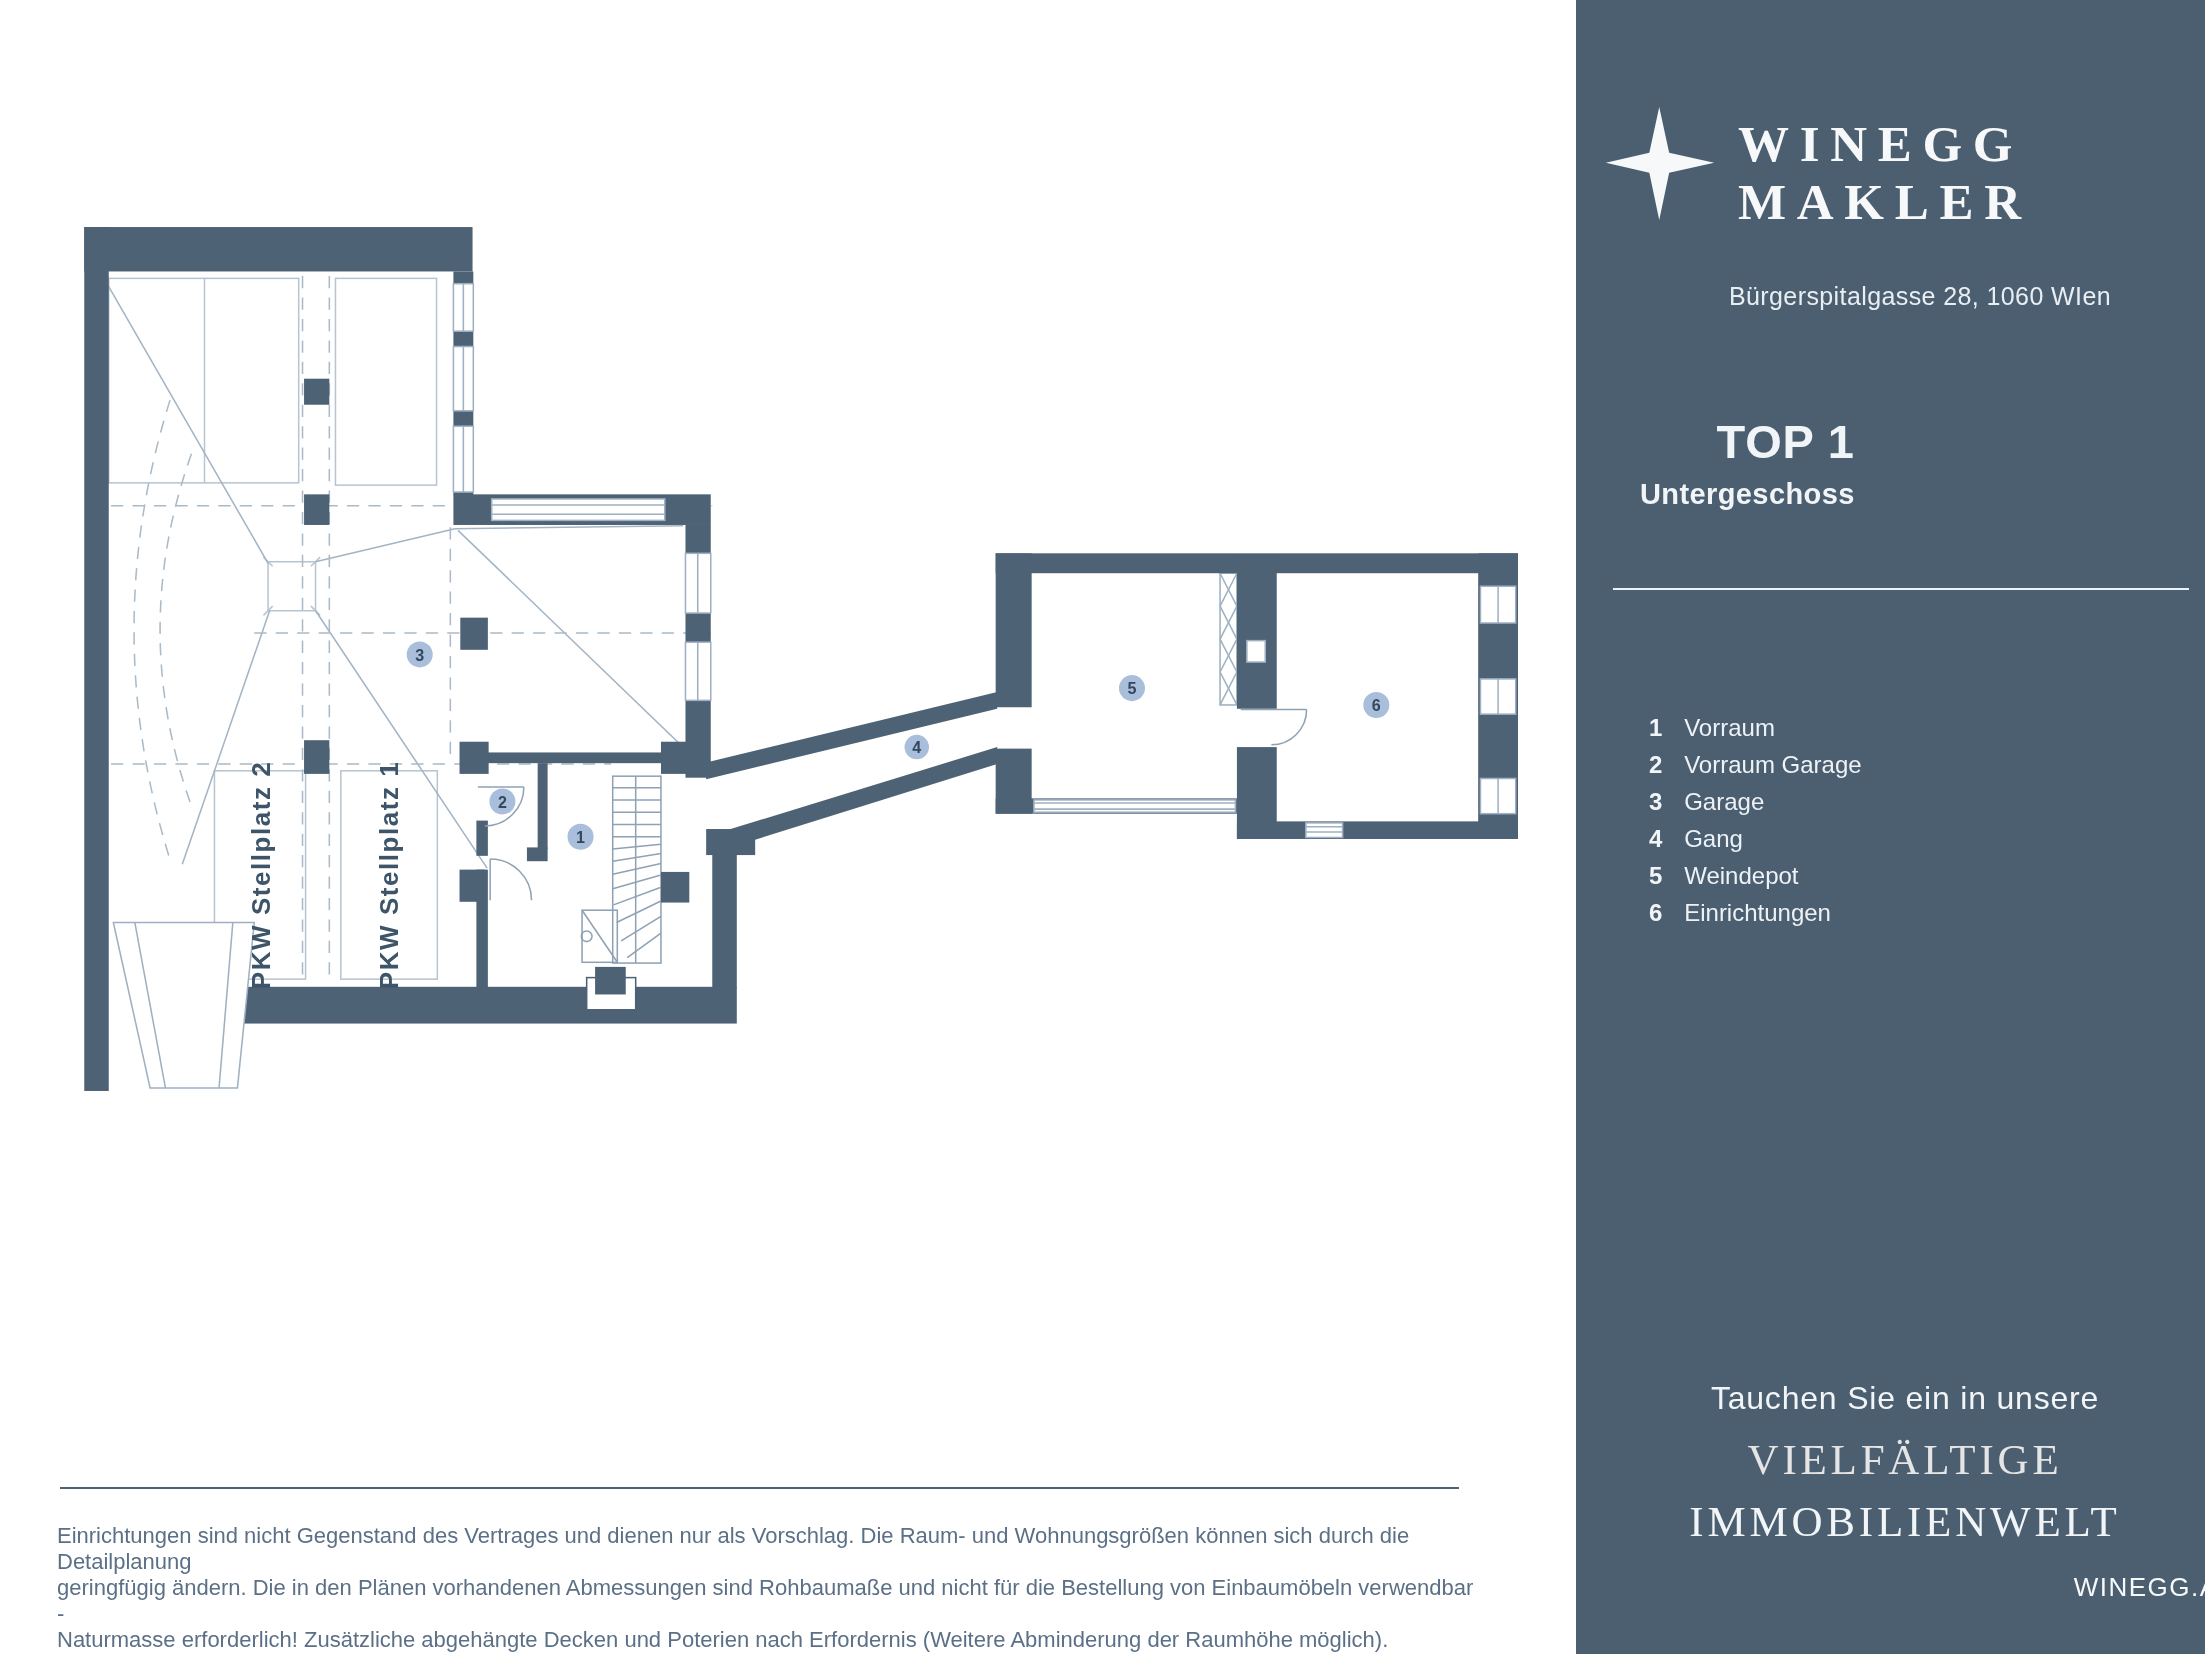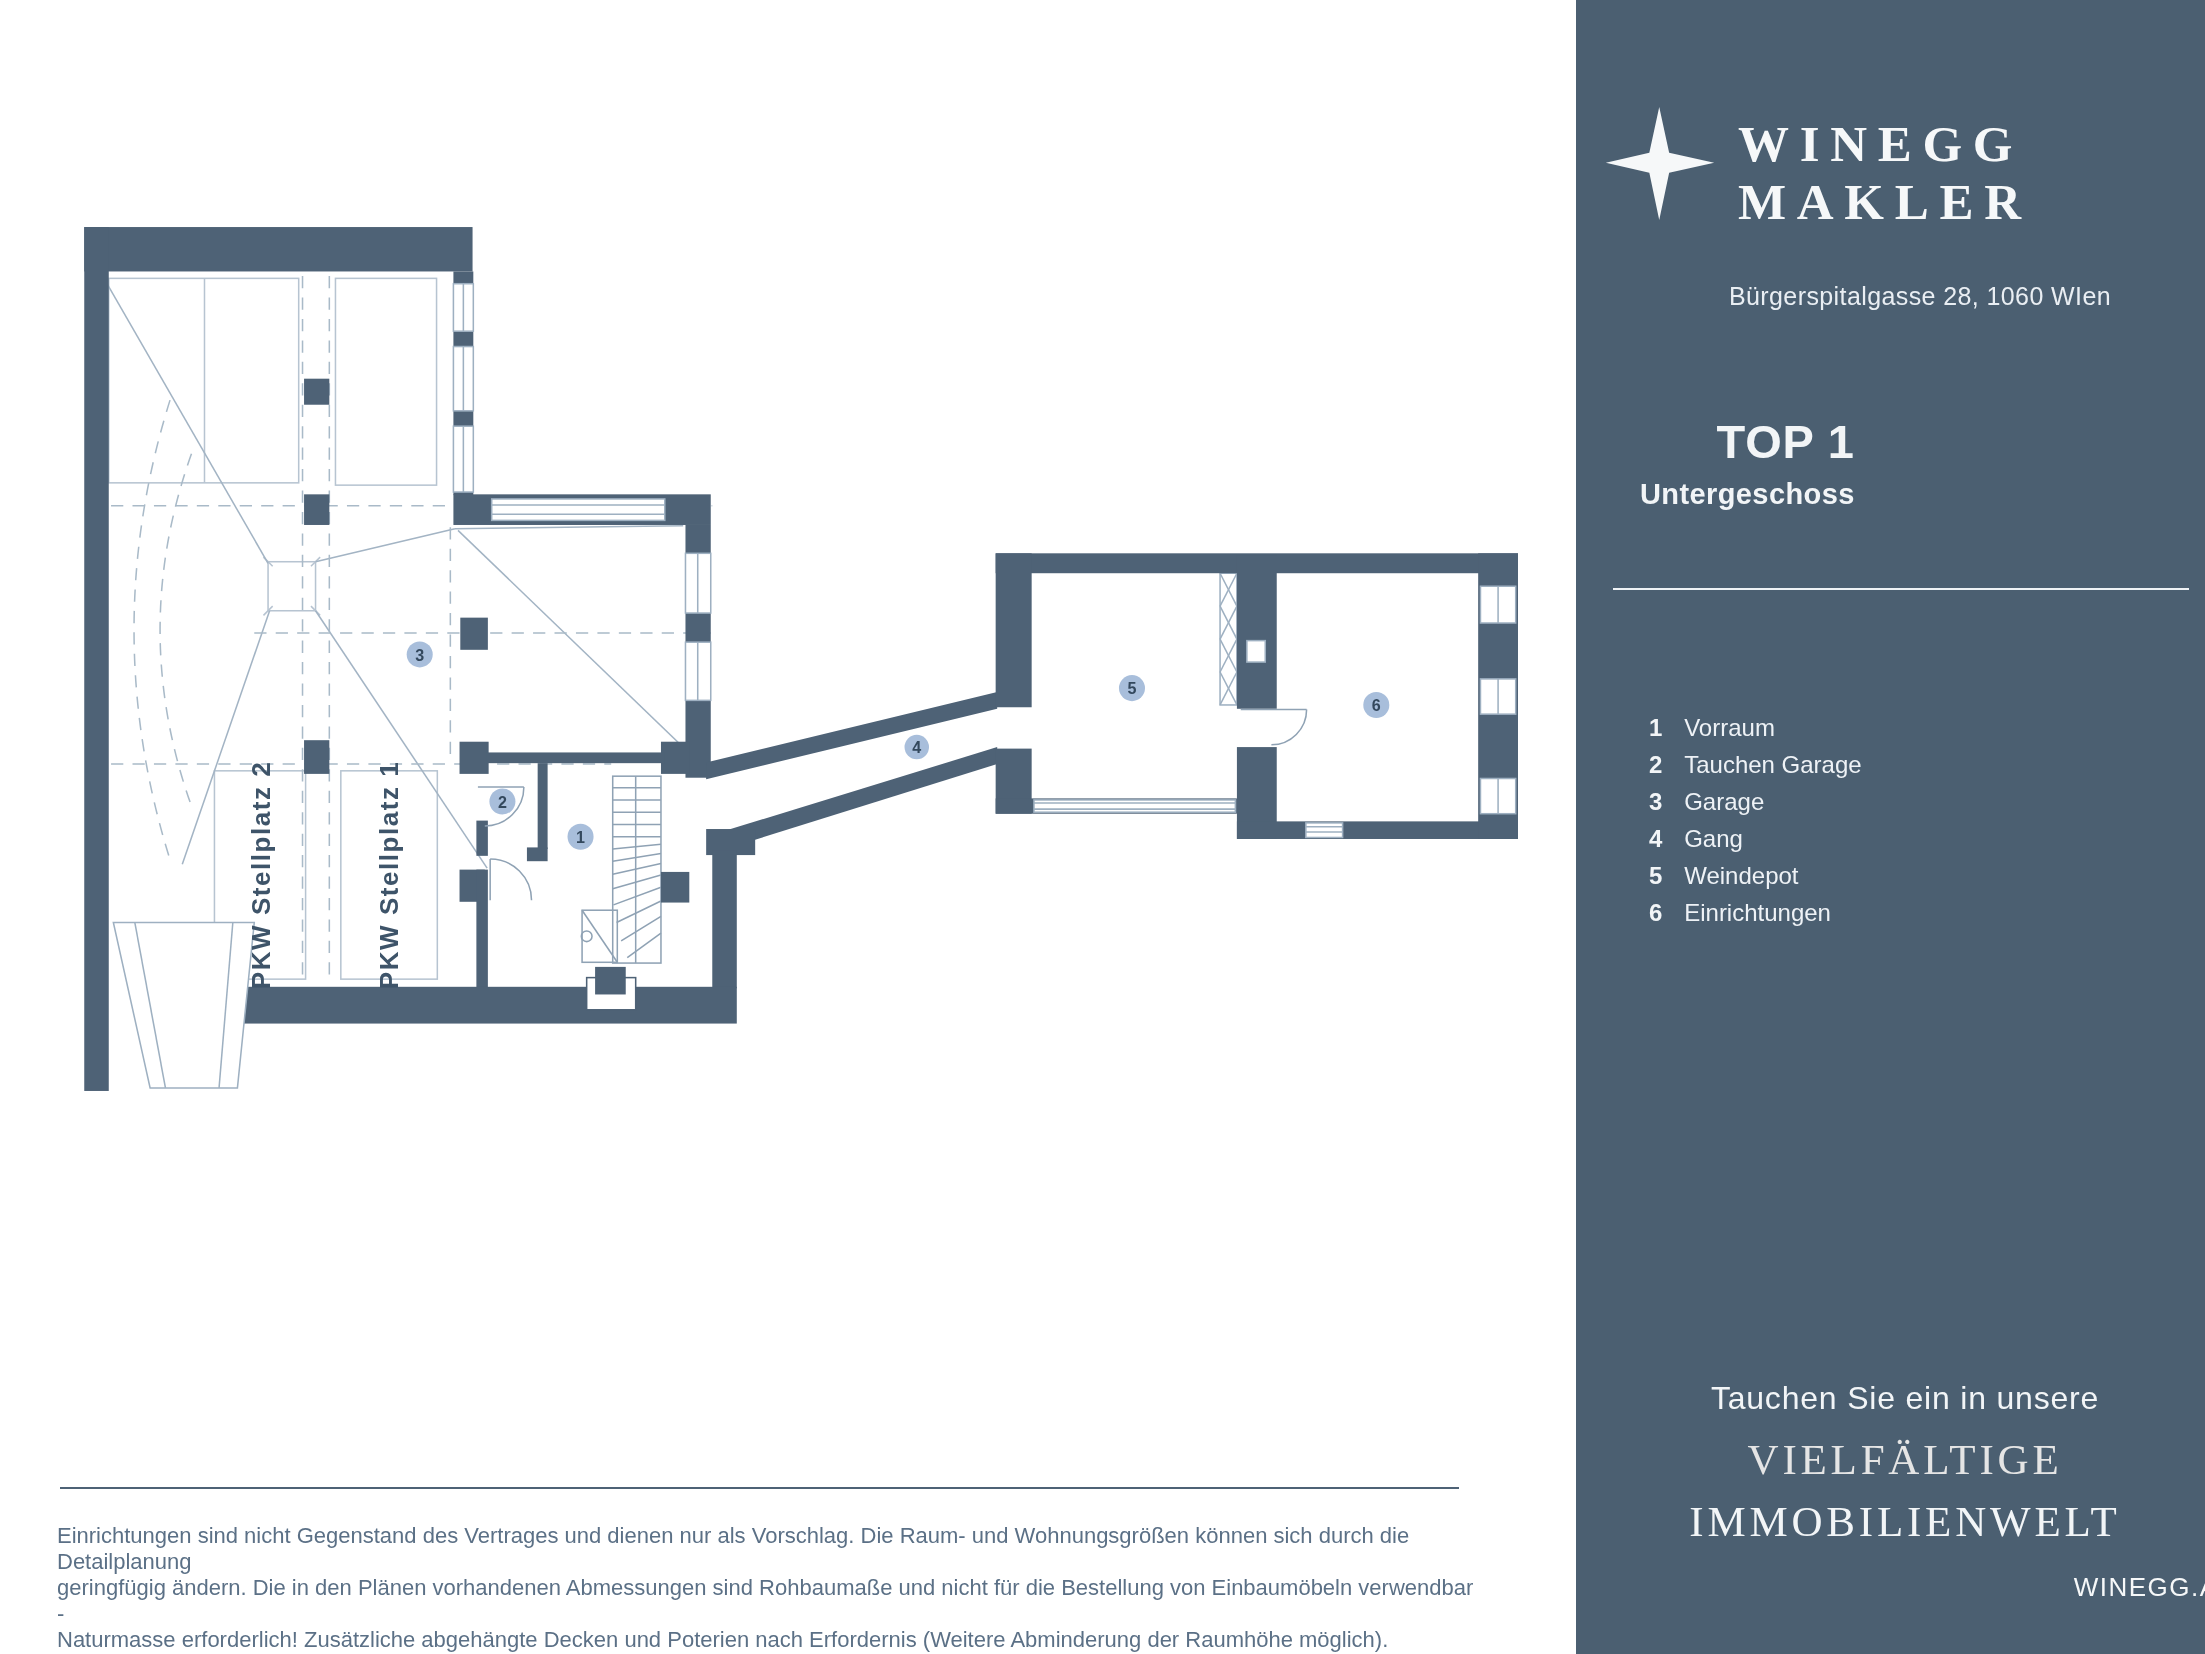--- a/index.html
+++ b/index.html
@@ -262,21 +262,21 @@
 
   <div class="divider"></div>
 
   <div class="legend">
     <div class="legend-row">
       <span class="legend-num">1</span>
       <span class="legend-label">Vorraum</span>
     </div>
     <div class="legend-row">
       <span class="legend-num">2</span>
-      <span class="legend-label">Tauchen Garage</span>
+      <span class="legend-label">Vorraum Garage</span>
     </div>
     <div class="legend-row">
       <span class="legend-num">3</span>
       <span class="legend-label">Garage</span>
     </div>
     <div class="legend-row">
       <span class="legend-num">4</span>
       <span class="legend-label">Gang</span>
     </div>
     <div class="legend-row">

